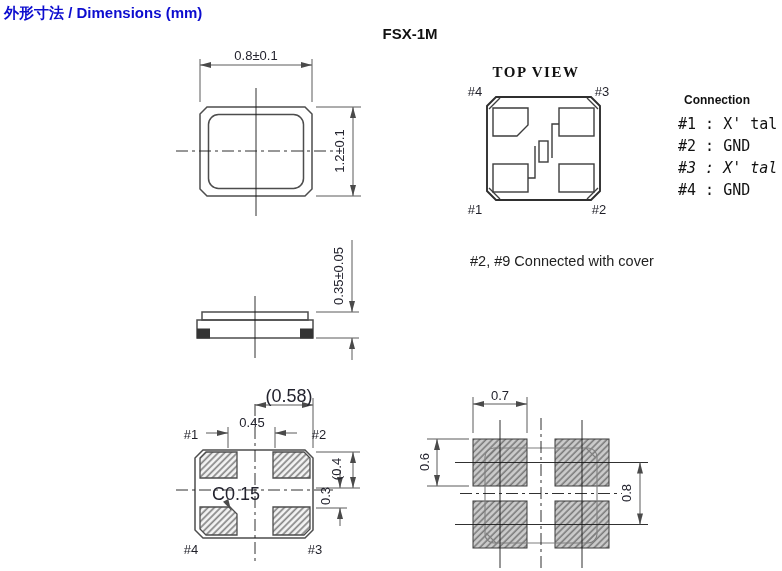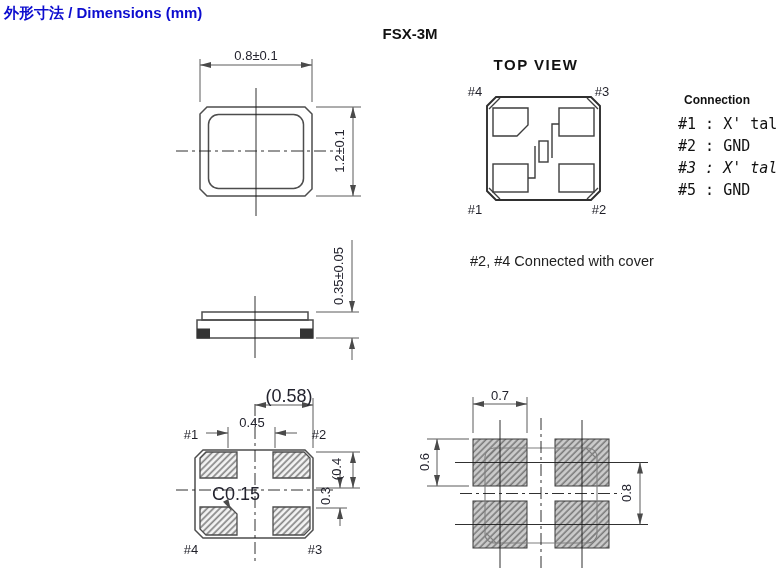--- a/index.html
+++ b/index.html
@@ -130,40 +130,40 @@
       <line class="dim" x1="527" y1="433" x2="527" y2="397"></line>
       <line class="dim" x1="473" y1="404" x2="527" y2="404" marker-start="url(#arr)" marker-end="url(#arr)"></line>
       <line class="dim" x1="469" y1="439" x2="427" y2="439"></line>
       <line class="dim" x1="469" y1="486" x2="427" y2="486"></line>
       <line class="dim" x1="437" y1="439" x2="437" y2="486" marker-start="url(#arr)" marker-end="url(#arr)"></line>
       <line class="dim" x1="640" y1="462.5" x2="640" y2="524.5" marker-start="url(#arr)" marker-end="url(#arr)"></line>
     </g>
   </svg>
 
   <div class="txt page-title" style="left:4px; top:4px;">外形寸法 / Dimensions (mm)</div>
-  <div class="lbl model" style="left:410px; top:33px;">FSX-3M</div>
+  <div class="lbl model" style="left:410px; top:33px;">FSX-1M</div>
 
   <div class="lbl" style="left:256px; top:55px;">0.8±0.1</div>
   <div class="lbl rot" style="left:339px; top:151px;">1.2±0.1</div>
 
-  <div class="lbl view-title" style="left:536px; top:64px;">TOP VIEW</div>
+  <div class="lbl view-title" style="left:536px; top:72px;font-family:Liberation Serif, serif;">TOP VIEW</div>
   <div class="lbl pad-lbl" style="left:475px; top:91px;">#4</div>
   <div class="lbl pad-lbl" style="left:602px; top:91px;">#3</div>
   <div class="lbl pad-lbl" style="left:475px; top:209px;">#1</div>
   <div class="lbl pad-lbl" style="left:599px; top:209px;">#2</div>
 
   <div class="txt conn-title" style="left:684px; top:93px;">Connection</div>
   <div class="txt conn-item" style="left:678px; top:115px;">#1 : X' tal</div>
   <div class="txt conn-item" style="left:678px; top:137px;">#2 : GND</div>
   <div class="txt conn-item" style="left:678px; top:159px;font-style:italic;">#3 : X' tal</div>
-  <div class="txt conn-item" style="left:678px; top:181px;">#5 : GND</div>
+  <div class="txt conn-item" style="left:678px; top:181px;">#4 : GND</div>
 
   <div class="lbl rot" style="left:338px; top:276px;">0.35±0.05</div>
 
-  <div class="txt note" style="left:470px; top:253px;">#2, #4 Connected with cover</div>
+  <div class="txt note" style="left:470px; top:253px;">#2, #9 Connected with cover</div>
 
   <div class="lbl pad-lbl" style="left:191px; top:434px;">#1</div>
   <div class="lbl pad-lbl" style="left:319px; top:434px;">#2</div>
   <div class="lbl pad-lbl" style="left:191px; top:549px;">#4</div>
   <div class="lbl pad-lbl" style="left:315px; top:549px;">#3</div>
   <div class="lbl small" style="left:289px; top:396px;">(0.58)</div>
   <div class="lbl" style="left:252px; top:422px;">0.45</div>
   <div class="lbl small" style="left:236px; top:494px;">C0.15</div>
   <div class="lbl rot" style="left:336px; top:469px;">(0.4</div>
   <div class="lbl rot" style="left:325px; top:496px;">0.3</div>

